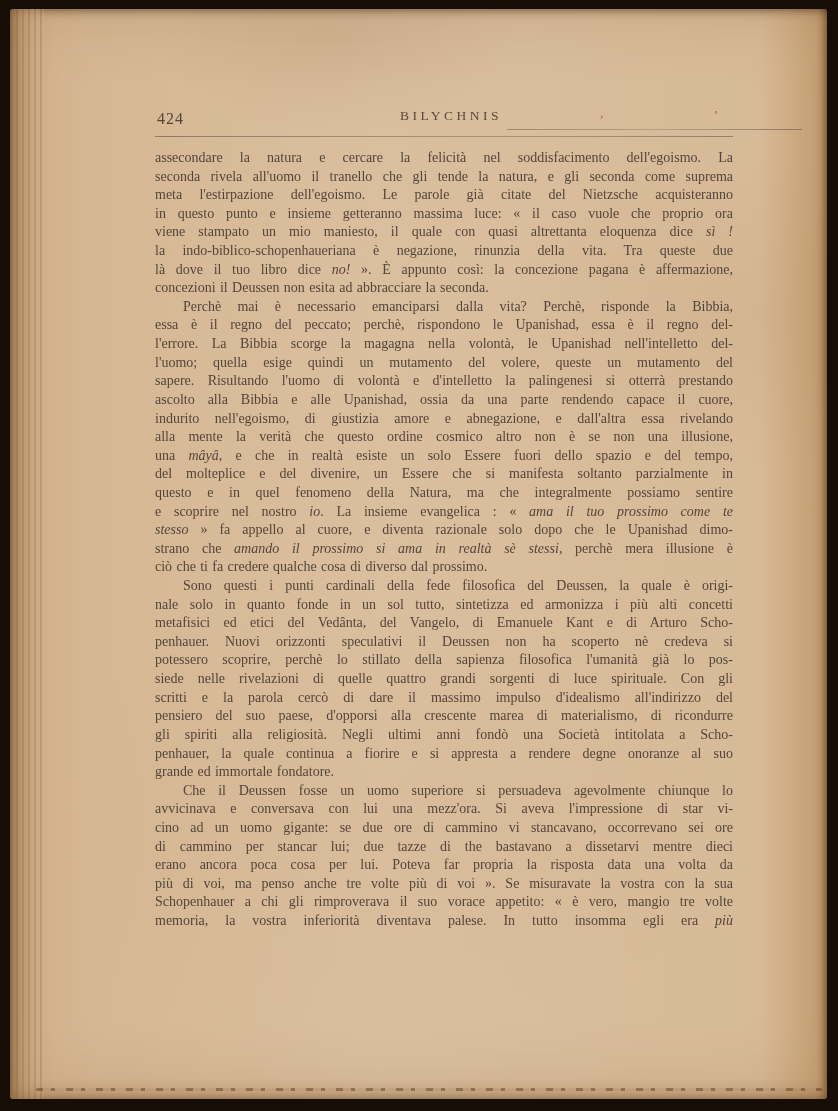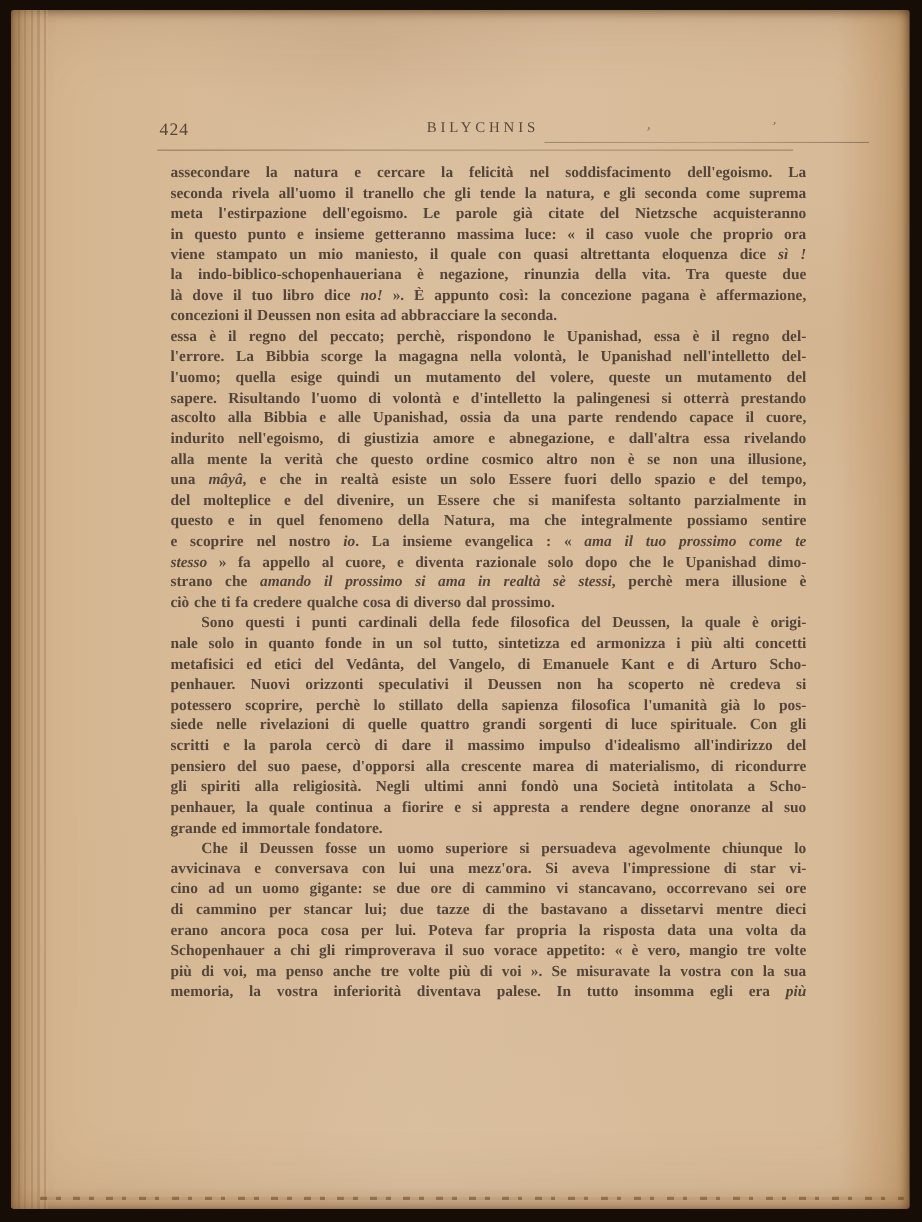--- a/index.html
+++ b/index.html
@@ -39,21 +39,21 @@
       rgba(104,66,28,.55) 0 7px, rgba(160,120,78,.22) 7px 15px,
       rgba(90,56,22,.5) 15px 19px, rgba(170,135,95,.18) 19px 30px);
     border-radius:2px;
   }
   .edge-bottom-soft{
     position:absolute;left:0;right:0;bottom:0;height:20px;
     background:linear-gradient(0deg, rgba(150,110,70,.28), transparent);
     border-radius:0 0 3px 3px;
   }
   
-  .header{position:absolute;left:133px;top:95px;width:578px;height:34px;color:#564639;}
+  .header{position:absolute;left:145px;top:95px;width:578px;height:34px;color:#564639;}
   .pagenum{position:absolute;left:2px;top:6px;font-size:16px;letter-spacing:1px;}
   .runtitle{
     position:absolute;left:0;right:0;top:4px;text-align:center;
     font-size:13.5px;letter-spacing:3.5px;text-indent:14px;color:#5a4a3c;
   }
   .rule-main{position:absolute;left:0;top:32px;width:578px;height:1px;
     background:linear-gradient(90deg, rgba(86,70,54,.55), rgba(86,70,54,.35) 60%, rgba(86,70,54,.5));}
   .rule-part{position:absolute;left:352px;top:25px;width:295px;height:1px;
     background:linear-gradient(90deg, rgba(86,70,54,.45), rgba(86,70,54,.25) 50%, rgba(86,70,54,.5));}
   .mark{position:absolute;font-size:13px;color:rgba(120,62,40,.65);font-style:italic;}
@@ -64,21 +64,21 @@
     position:absolute;left:145px;top:140px;width:578px;
     color:#54453a;font-size:14px;
   }
   .line{
     line-height:18.62px;height:18.62px;overflow:hidden;
     word-spacing:.06em;
   }
   .j{text-align:justify;text-align-last:justify;}
   .ind{padding-left:28px;}
   .line em{font-style:italic;}
-  .para{margin:0;font-weight:bold;}
+  .para{margin:0;}
 </style>
 </head>
 <body>
 
 <div class="scan">
   <div class="paper">
     <div class="edge-left"></div>
     <div class="edge-bottom-soft"></div>
     <div class="edge-bottom"></div>
 
@@ -96,20 +96,21 @@
           <div class="line j"><span>assecondare la natura e cercare la felicità nel soddisfacimento dell'egoismo. La</span></div>
           <div class="line j"><span>seconda rivela all'uomo il tranello che gli tende la natura, e gli seconda come suprema</span></div>
           <div class="line j"><span>meta l'estirpazione dell'egoismo. Le parole già citate del Nietzsche acquisteranno</span></div>
           <div class="line j"><span>in questo punto e insieme getteranno massima luce: « il caso vuole che proprio ora</span></div>
           <div class="line j"><span>viene stampato un mio maniesto, il quale con quasi altrettanta eloquenza dice </span><em>sì !</em></div>
           <div class="line j"><span>la indo-biblico-schopenhaueriana è negazione, rinunzia della vita. Tra queste due</span></div>
           <div class="line j"><span>là dove il tuo libro dice </span><em>no!</em><span> ». È appunto così: la concezione pagana è affermazione,</span></div>
           <div class="line"><span>concezioni il Deussen non esita ad abbracciare la seconda.</span></div>
         </div>
         <div class="para">
+          <div class="line j ind"><span>Perchè mai è necessario emanciparsi dalla vita? Perchè, risponde la Bibbia,</span></div>
           <div class="line j"><span>essa è il regno del peccato; perchè, rispondono le Upanishad, essa è il regno del-</span></div>
           <div class="line j"><span>l'errore. La Bibbia scorge la magagna nella volontà, le Upanishad nell'intelletto del-</span></div>
           <div class="line j"><span>l'uomo; quella esige quindi un mutamento del volere, queste un mutamento del</span></div>
           <div class="line j"><span>sapere. Risultando l'uomo di volontà e d'intelletto la palingenesi si otterrà prestando</span></div>
           <div class="line j"><span>ascolto alla Bibbia e alle Upanishad, ossia da una parte rendendo capace il cuore,</span></div>
           <div class="line j"><span>indurito nell'egoismo, di giustizia amore e abnegazione, e dall'altra essa rivelando</span></div>
           <div class="line j"><span>alla mente la verità che questo ordine cosmico altro non è se non una illusione,</span></div>
           <div class="line j"><span>una </span><em>mâyâ</em><span>, e che in realtà esiste un solo Essere fuori dello spazio e del tempo,</span></div>
           <div class="line j"><span>del molteplice e del divenire, un Essere che si manifesta soltanto parzialmente in</span></div>
           <div class="line j"><span>questo e in quel fenomeno della Natura, ma che integralmente possiamo sentire</span></div>
@@ -130,19 +131,19 @@
           <div class="line j"><span>gli spiriti alla religiosità. Negli ultimi anni fondò una Società intitolata a Scho-</span></div>
           <div class="line j"><span>penhauer, la quale continua a fiorire e si appresta a rendere degne onoranze al suo</span></div>
           <div class="line"><span>grande ed immortale fondatore.</span></div>
         </div>
         <div class="para">
           <div class="line j ind"><span>Che il Deussen fosse un uomo superiore si persuadeva agevolmente chiunque lo</span></div>
           <div class="line j"><span>avvicinava e conversava con lui una mezz'ora. Si aveva l'impressione di star vi-</span></div>
           <div class="line j"><span>cino ad un uomo gigante: se due ore di cammino vi stancavano, occorrevano sei ore</span></div>
           <div class="line j"><span>di cammino per stancar lui; due tazze di the bastavano a dissetarvi mentre dieci</span></div>
           <div class="line j"><span>erano ancora poca cosa per lui. Poteva far propria la risposta data una volta da</span></div>
+          <div class="line j"><span>più di voi, ma penso anche tre volte più di voi ». Se misuravate la vostra con la sua</span></div>
           <div class="line j"><span>Schopenhauer a chi gli rimproverava il suo vorace appetito: « è vero, mangio tre volte</span></div>
-          <div class="line j"><span>più di voi, ma penso anche tre volte più di voi ». Se misuravate la vostra con la sua</span></div>
           <div class="line j"><span>memoria, la vostra inferiorità diventava palese. In tutto insomma egli era </span><em>più</em></div>
         </div>
       </div>
   </div>
 </div>
 
 </body></html>

